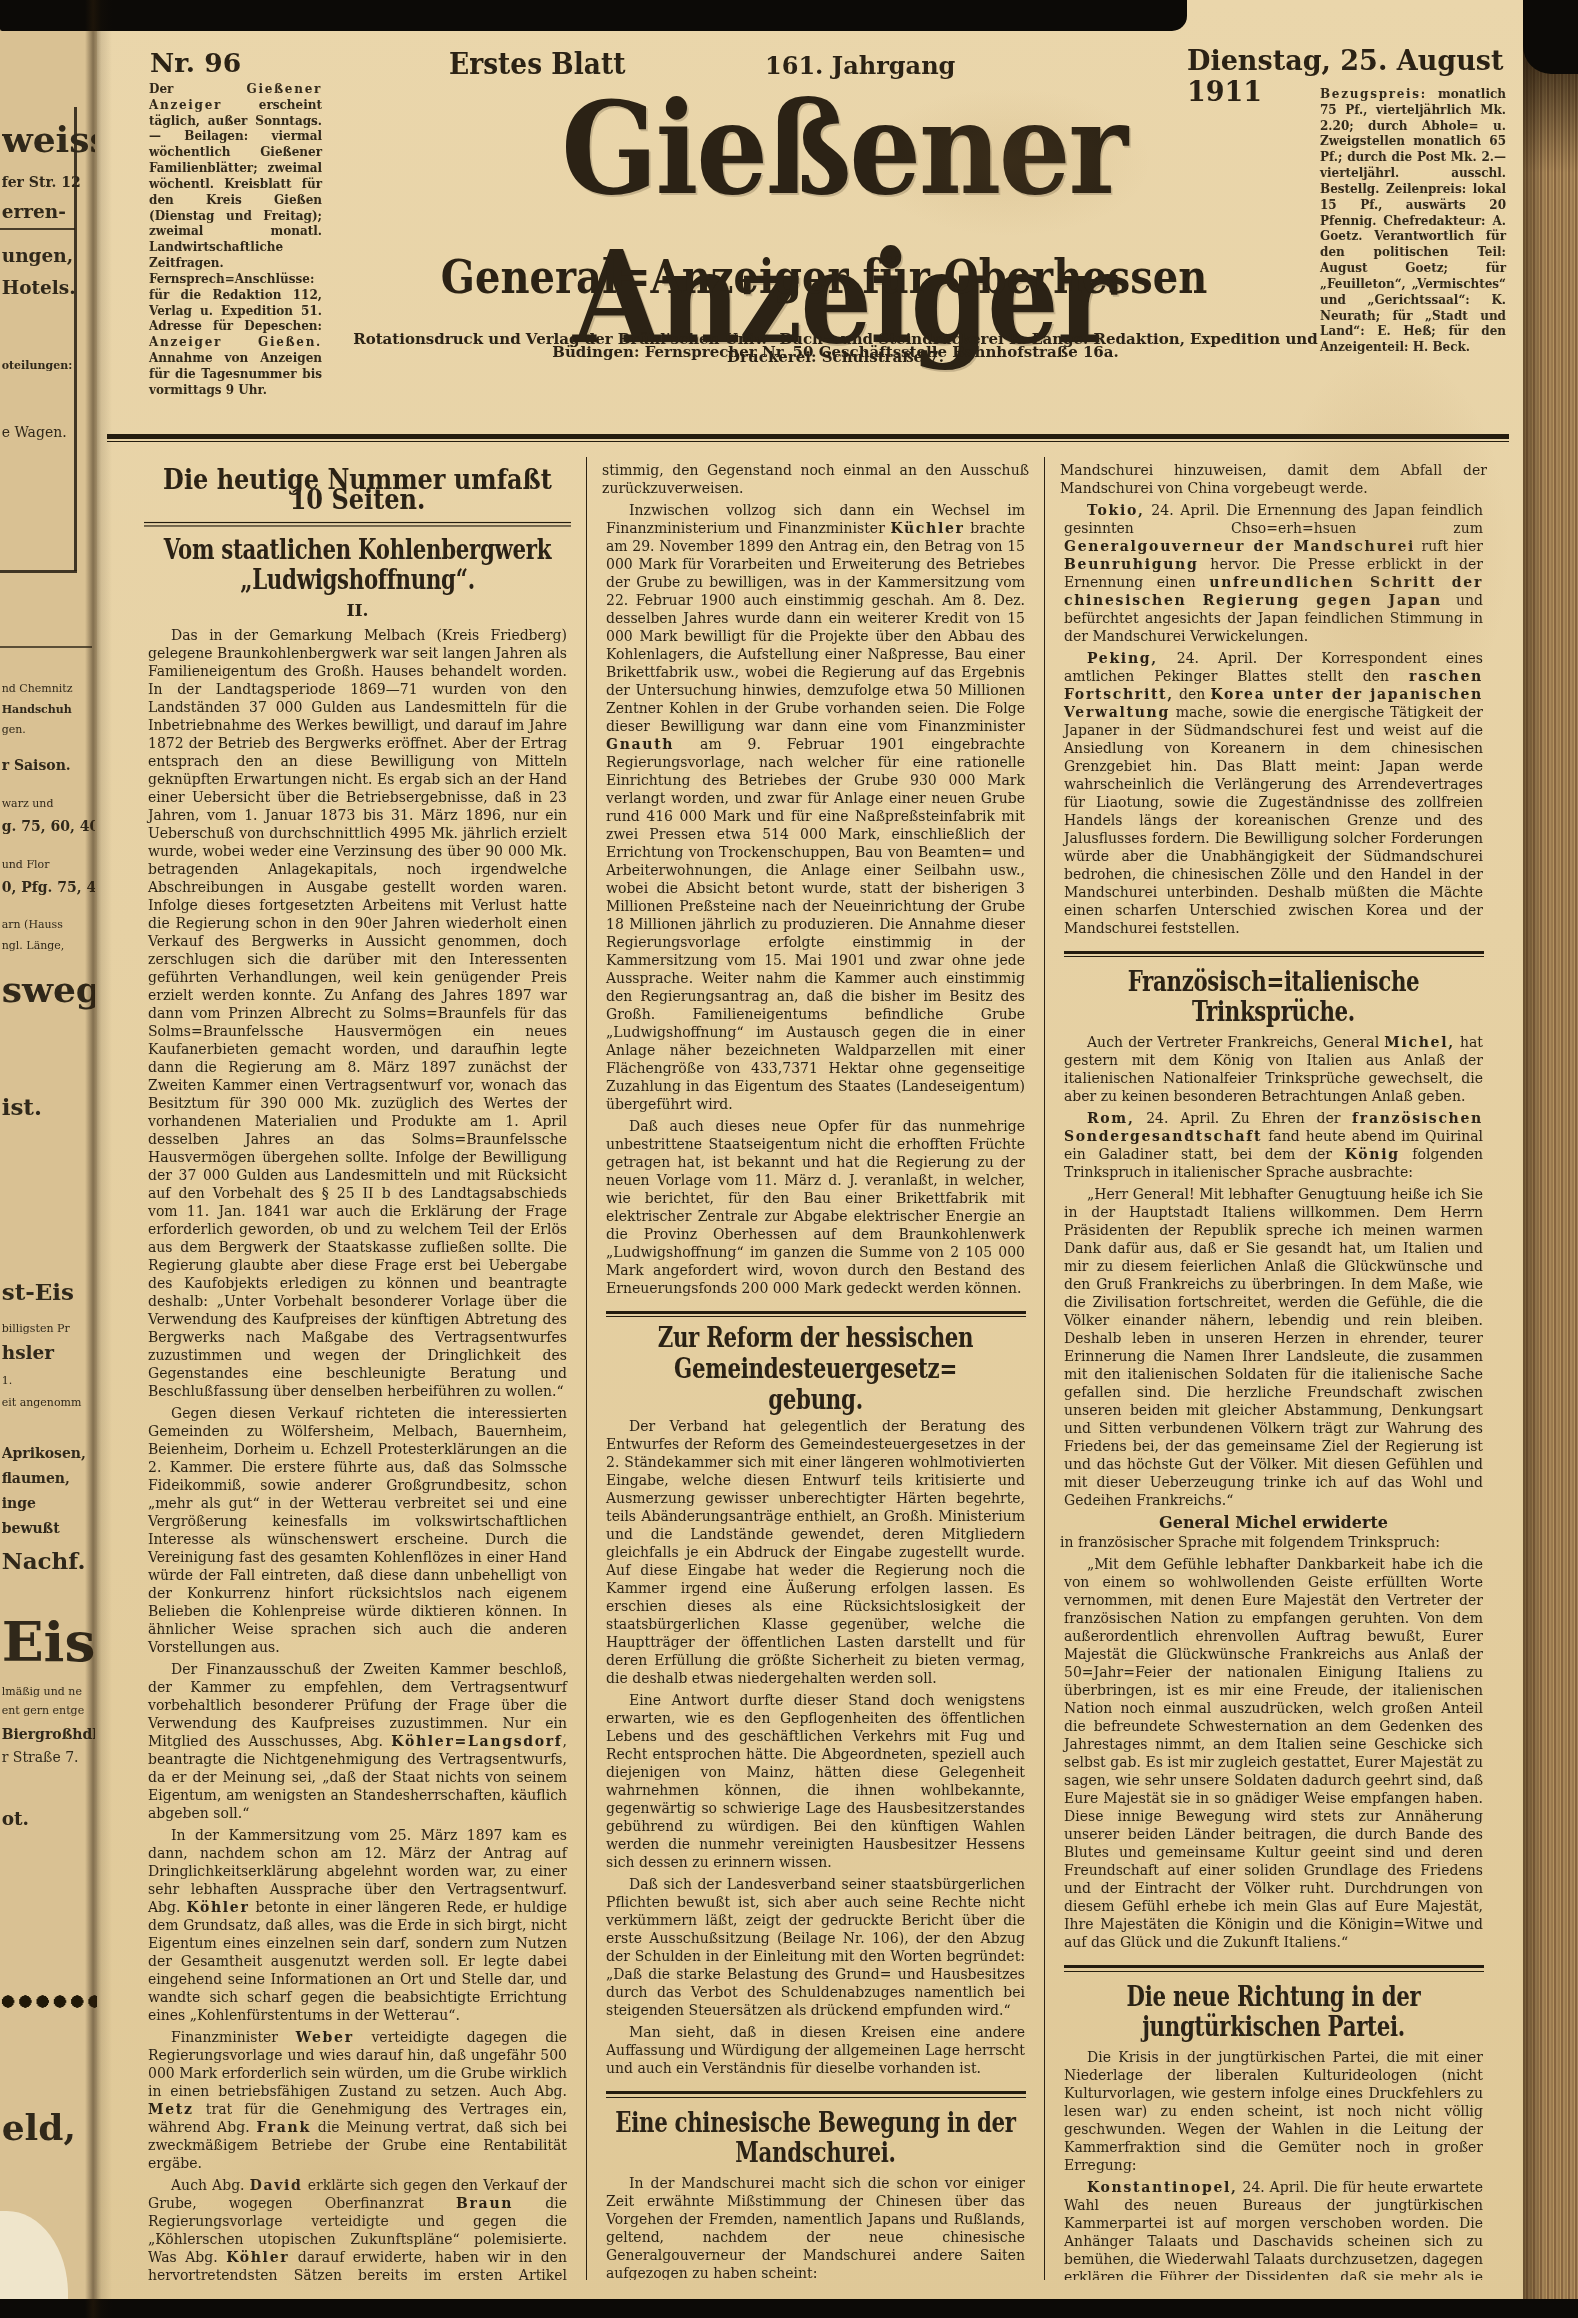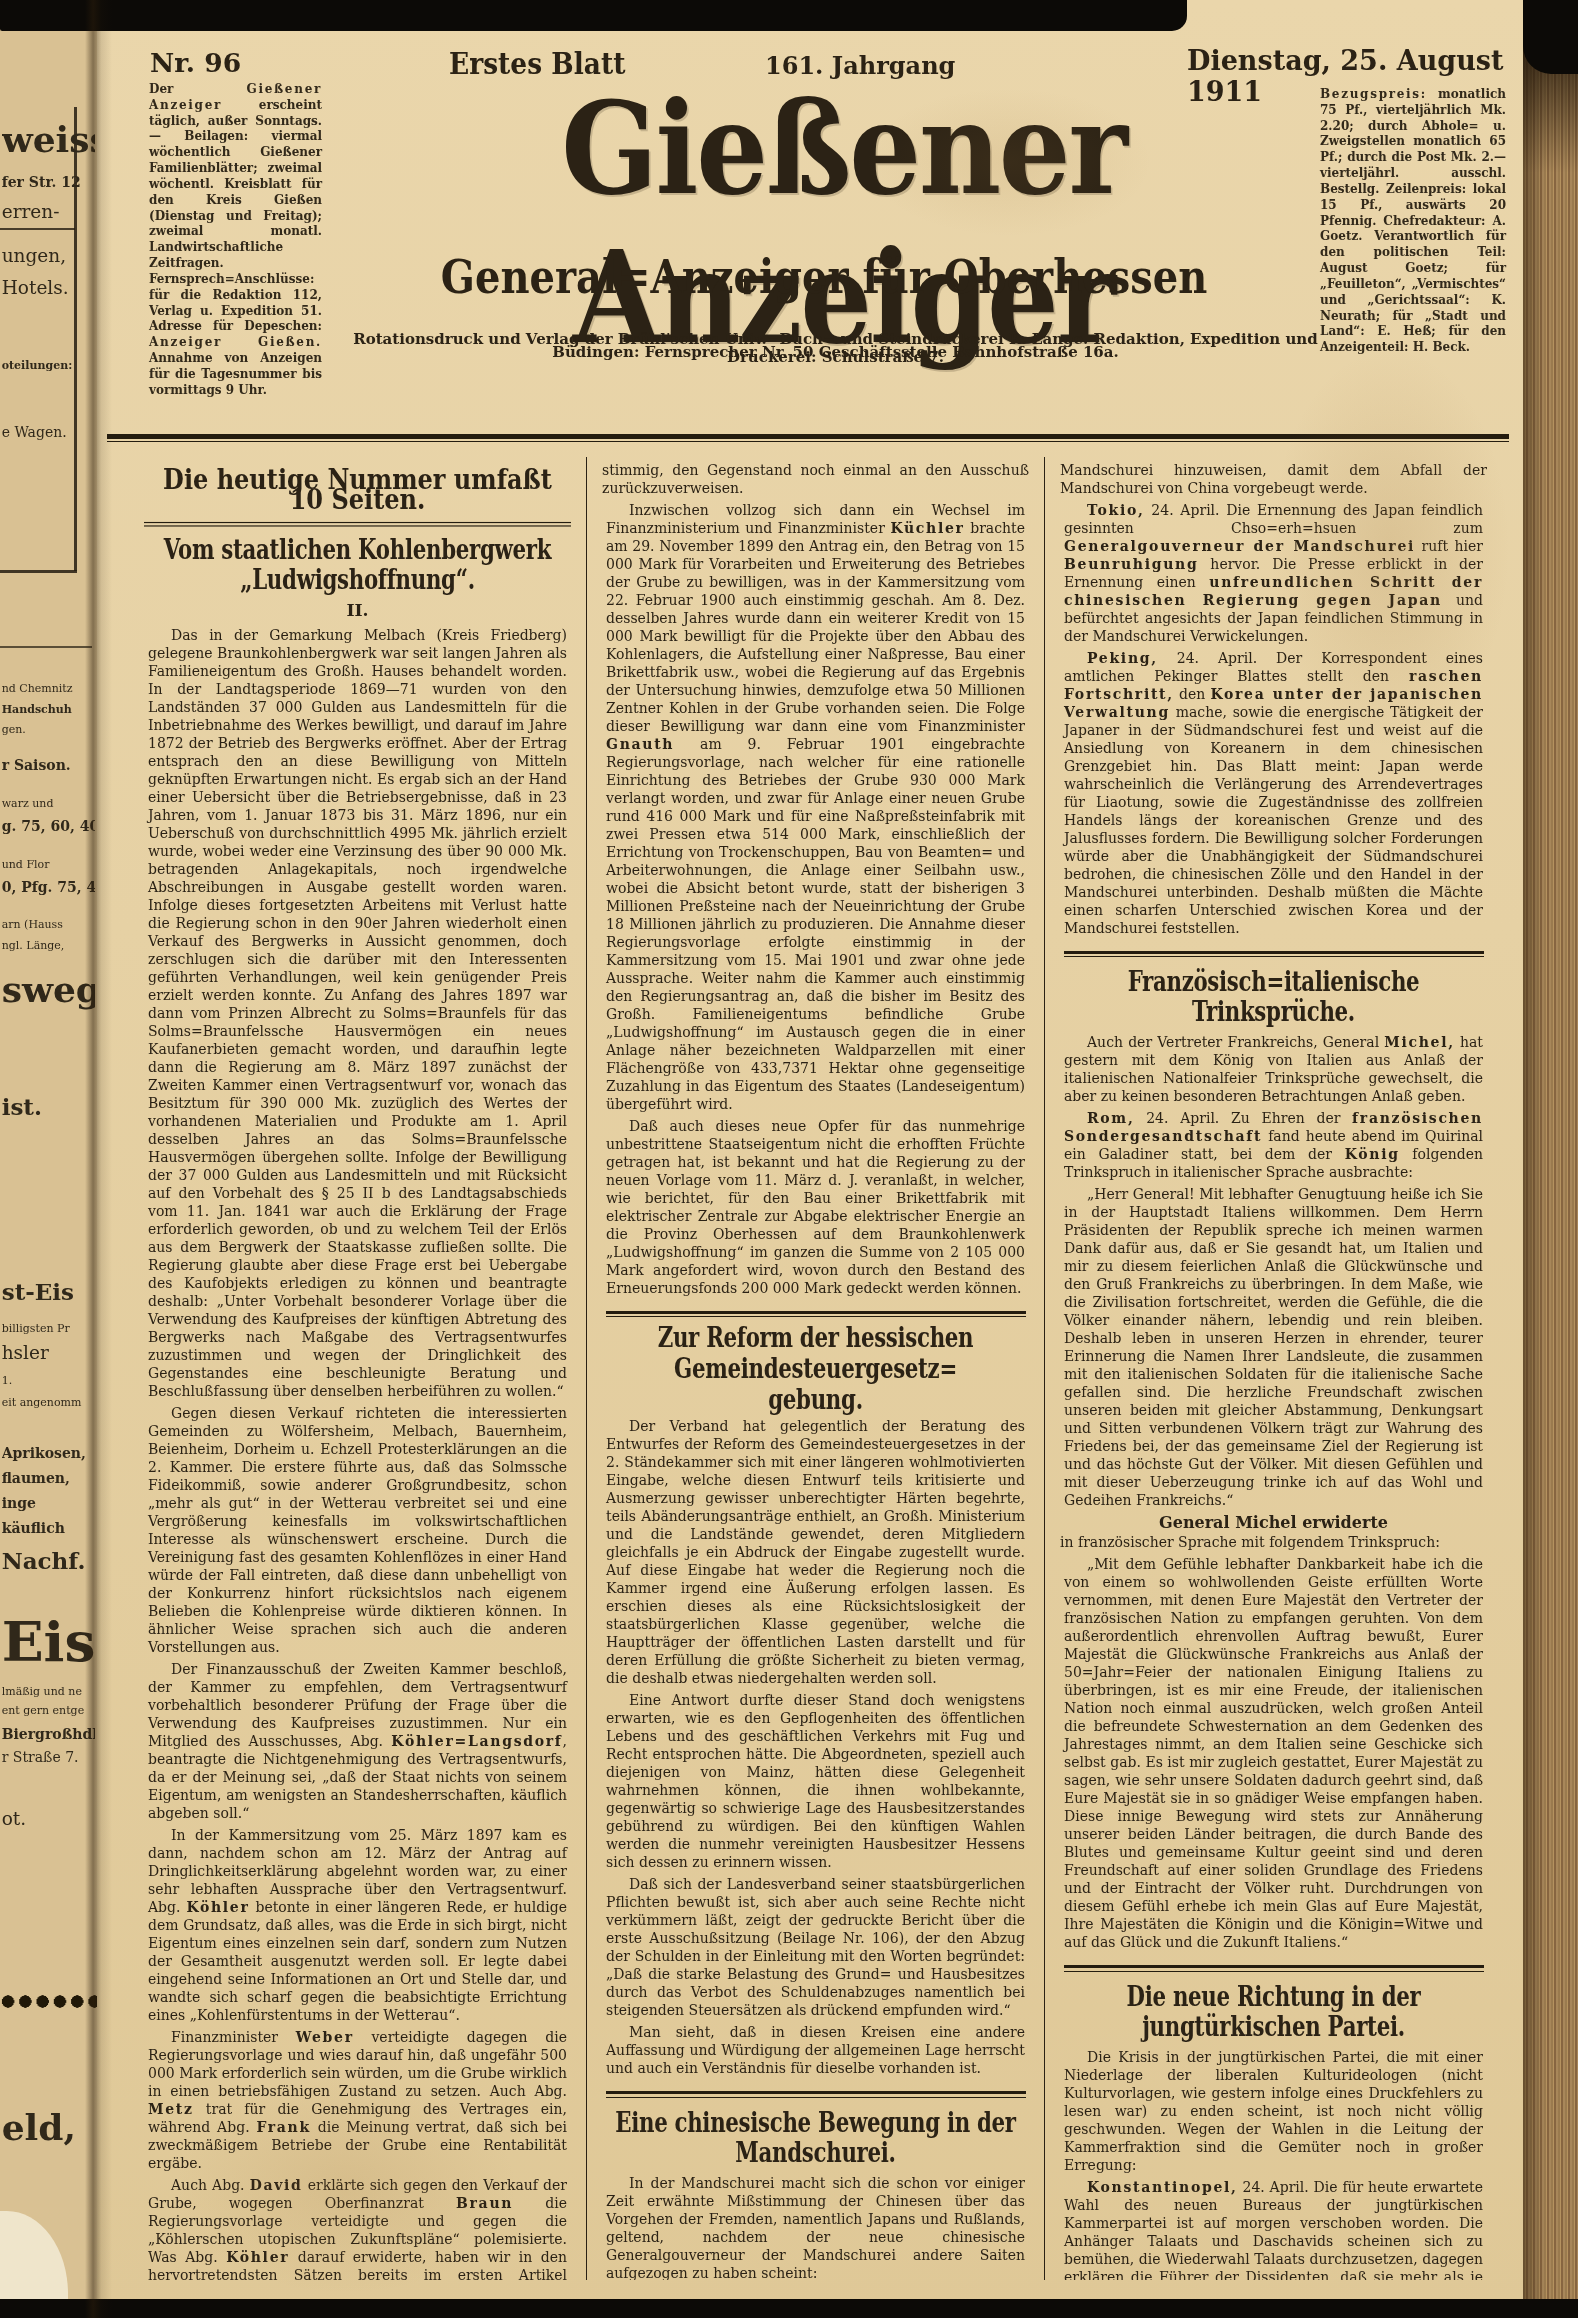--- a/index.html
+++ b/index.html
@@ -16,21 +16,21 @@
   .right-edge::before{content:"";position:absolute;inset:0;
       background:linear-gradient(180deg,rgba(30,20,8,.75) 0 52px,rgba(30,20,8,0) 173px),
                  linear-gradient(90deg,rgba(60,42,20,.55),rgba(60,42,20,0) 40%);}
   .gutter{position:absolute;left:85px;top:0;width:26.5px;height:100%;z-index:5;pointer-events:none;
       background:linear-gradient(90deg,rgba(44,30,12,.0) 0,rgba(44,30,12,.5) 30%,rgba(44,30,12,.12) 60%,rgba(44,30,12,0) 100%);}
   .stain{position:absolute;border-radius:50%;pointer-events:none;}
 
   
   .left-strip{position:absolute;left:0;top:0;width:97px;height:100%;background:#d9c193;overflow:hidden;}
   .frag{position:absolute;left:1.7px;width:93px;white-space:nowrap;overflow:hidden;color:#30281a;}
-  .f-xs{font-size:11px;} .f-sm{font-size:14px;} .f-md{font-size:18.5px;font-weight:normal;}
+  .f-xs{font-size:11px;} .f-sm{font-size:14px;} .f-md{font-size:18.5px;font-weight:bold;}
   .f-lg{font-size:23px;font-weight:bold;} .f-xl{font-size:36px;font-weight:bold;}
   .f-xxl{font-size:55px;font-weight:bold;} .b{font-weight:bold;}
   .ls-vline{position:absolute;left:74px;top:107px;width:2.9px;height:464px;background:#241c10;opacity:.85;}
   .ls-hline1{position:absolute;left:0;top:570px;width:77px;height:2.9px;background:#241c10;opacity:.85;}
   .ls-hline2{position:absolute;left:0;top:646px;width:92px;height:1.7px;background:#241c10;opacity:.7;}
   .ls-rule{position:absolute;left:0;top:228px;width:75px;height:2.3px;background:#241c10;opacity:.8;}
   .ls-orn{position:absolute;left:0;top:1989px;width:97px;height:25px;
       background:radial-gradient(circle 6.3px at 8px 50%,#201808 95%,transparent 100%);
       background-size:17.3px 25px;background-repeat:repeat-x;}
 
@@ -104,21 +104,21 @@
       <div class="frag f-xl" style="top: 968px;">sweg 20.</div>
       <div class="frag f-lg" style="top: 1093px;">ist.</div>
       <div class="frag f-lg" style="top: 1278px;">st-Eis</div>
       <div class="frag f-xs" style="top: 1322px;">billigsten Pr</div>
       <div class="frag f-md" style="top: 1342px;">hsler</div>
       <div class="frag f-xs" style="top: 1374px;">1.</div>
       <div class="frag f-xs" style="top: 1396px;">eit angenomm</div>
       <div class="frag f-sm b" style="top: 1445px;">Aprikosen,</div>
       <div class="frag f-sm b" style="top: 1470px;">flaumen,</div>
       <div class="frag f-sm b" style="top: 1495px;">inge</div>
-      <div class="frag f-sm b" style="top: 1520px;">käuflich</div>
+      <div class="frag f-sm b" style="top: 1520px;">bewußt</div>
       <div class="frag f-lg" style="top: 1547px;">Nachf.</div>
       <div class="frag f-xxl" style="top: 1609px;">Eis</div>
       <div class="frag f-xs" style="top: 1685px;">lmäßig und ne</div>
       <div class="frag f-xs" style="top: 1704px;">ent gern entge</div>
       <div class="frag f-sm b" style="top: 1726px;">Biergroßhdl</div>
       <div class="frag f-sm" style="top: 1749px;">r Straße 7.</div>
       <div class="frag f-md" style="top: 1808px;">ot.</div>
       <div class="frag f-xl" style="top: 2106px;">eld,</div>
     </div>
 

